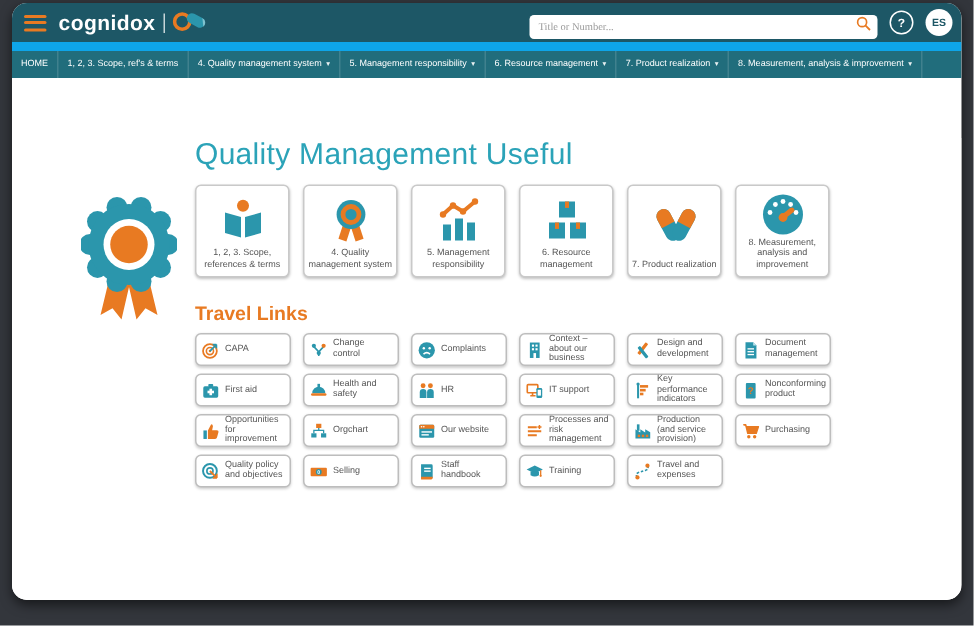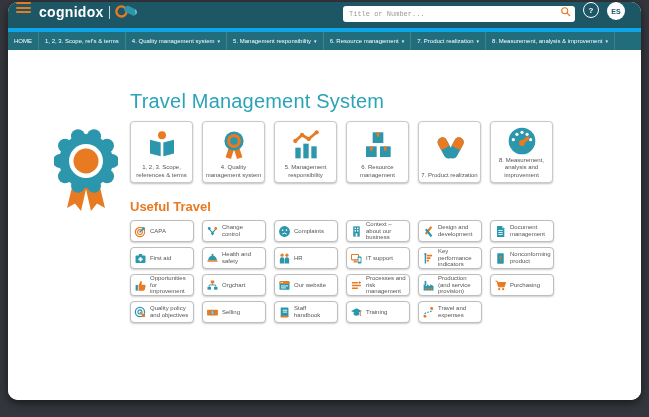--- a/index.html
+++ b/index.html
@@ -7,32 +7,32 @@
     width:649px;height:417px;background:#33363c;overflow:hidden;
     font-family:"Liberation Sans","DejaVu Sans",sans-serif;position:relative;
   }
   .page{
     position:absolute;left:8px;top:2px;width:633px;height:398px;
     background:#fff;border-radius:10px;overflow:hidden;
     box-shadow:0 3px 8px rgba(0,0,0,.55);
   }
   
   .topbar{
-    height:26px;background:#1d5766;display:flex;align-items:flex-start;
-    padding:0 16px 0 8px;gap:8px;border-bottom:4px solid #0ea5e9;
+    height:26px;background:#1d5766;display:flex;align-items:center;
+    padding:0 6px 0 8px;gap:8px;border-bottom:6px solid #0ea5e9;
   }
   .hamburger{width:15px;height:11px;display:flex;flex-direction:column;justify-content:space-between;cursor:pointer;flex:0 0 auto}
   .hamburger span{height:2px;background:#e87a22;border-radius:1px}
   .logo{color:#fff;font-weight:bold;font-size:14px;letter-spacing:.3px;display:flex;align-items:center;gap:5px;cursor:pointer}
   .logo-sep{width:1px;height:13px;background:rgba(255,255,255,.75)}
   .searchbox{margin-left:auto;position:relative;width:232px;height:16px}
   .searchbox input{
     width:100%;height:16px;border:none;border-radius:3px;font-size:7px;
     padding:0 18px 0 6px;color:#333;box-sizing:border-box;outline:none;
-    font-family:Liberation Mono, monospace;
+    font-family:Liberation Serif, serif;
   }
   .searchbox input::placeholder{color:#9a9a9a}
   .search-ic{position:absolute;right:3px;top:2px;width:12px;height:12px;cursor:pointer}
   .help{
     width:14px;height:14px;border:1.5px solid #fff;border-radius:50%;color:#fff;
     font-size:8px;font-weight:bold;display:flex;align-items:center;justify-content:center;
     cursor:pointer;flex:0 0 auto;box-sizing:content-box;
   }
   .avatar{
     width:18px;height:18px;background:#fff;border-radius:50%;color:#1d5766;
@@ -139,21 +139,21 @@
           <circle cx="11" cy="49.3" r="7" fill="#2b96ac"></circle>
           <circle cx="6" cy="34" r="7" fill="#2b96ac"></circle>
           <circle cx="11" cy="18.7" r="7" fill="#2b96ac"></circle>
           <circle cx="24" cy="9.3" r="7" fill="#2b96ac"></circle>
           <circle cx="40" cy="9.3" r="7" fill="#2b96ac"></circle>
           <circle cx="53" cy="18.7" r="7" fill="#2b96ac"></circle>
           <circle cx="32" cy="34" r="27" fill="#2b96ac"></circle>
           <circle cx="32" cy="34" r="17" fill="#fff"></circle>
           <circle cx="32" cy="34" r="12.5" fill="#e87a22"></circle>
         </svg></span>
-    <h1>Travel Management System</h1>
+    <h1>Quality Management Useful</h1>
     <div class="tiles" id="tiles">
         <div class="tile">
           <span class="ic">
             <svg width="32" height="32" viewBox="0 0 24 24">
               <circle cx="12" cy="4.6" r="3" fill="#e87a22"></circle>
               <path d="M3 8 L11 10.2 L11 20.5 L3 18.3 Z" fill="#2b96ac"></path>
               <path d="M21 8 L13 10.2 L13 20.5 L21 18.3 Z" fill="#2b96ac"></path>
             </svg>
           </span>
           <span class="lbl">1, 2, 3. Scope, references &amp; terms</span>
@@ -221,21 +221,21 @@
               <circle cx="12" cy="5.5" r="1.2" fill="#fff"></circle>
               <circle cx="15.8" cy="7" r="1.2" fill="#fff"></circle>
               <circle cx="18.5" cy="11" r="1.2" fill="#fff"></circle>
               <rect x="11.5" y="12" width="7.5" height="2.6" rx="1.3" fill="#e87a22" transform="rotate(-38 12 13.5)"></rect>
               <circle cx="12" cy="13.5" r="2.2" fill="#e87a22"></circle>
             </svg>
           </span>
           <span class="lbl">8. Measurement, analysis and improvement</span>
         </div>
       </div>
-    <h3>Useful Travel</h3>
+    <h3>Travel Links</h3>
     <div class="links" id="links">
         <div class="link">
           <span class="ic">
             <svg width="13" height="13" viewBox="0 0 24 24">
               <circle cx="11" cy="13" r="8.5" fill="none" stroke="#e87a22" stroke-width="2.2"></circle>
               <circle cx="11" cy="13" r="4.4" fill="none" stroke="#e87a22" stroke-width="2"></circle>
               <circle cx="11" cy="13" r="1.5" fill="#e87a22"></circle>
               <path d="M11 13 L19 5" stroke="#2b96ac" stroke-width="2.2"></path>
               <path d="M19 5 h-4.5 M19 5 v4.5" stroke="#2b96ac" stroke-width="2"></path>
             </svg>

